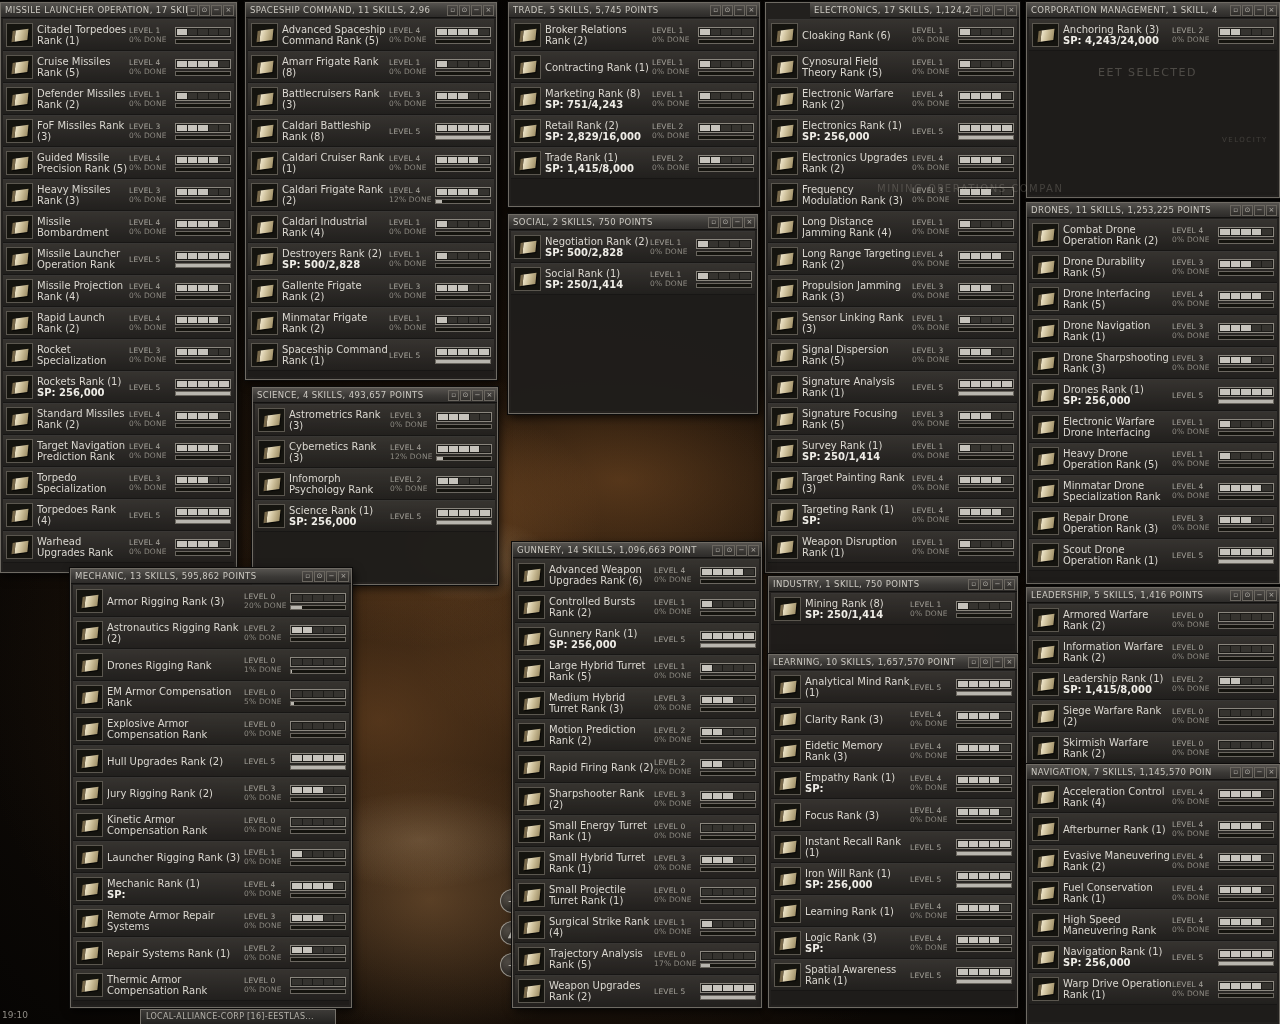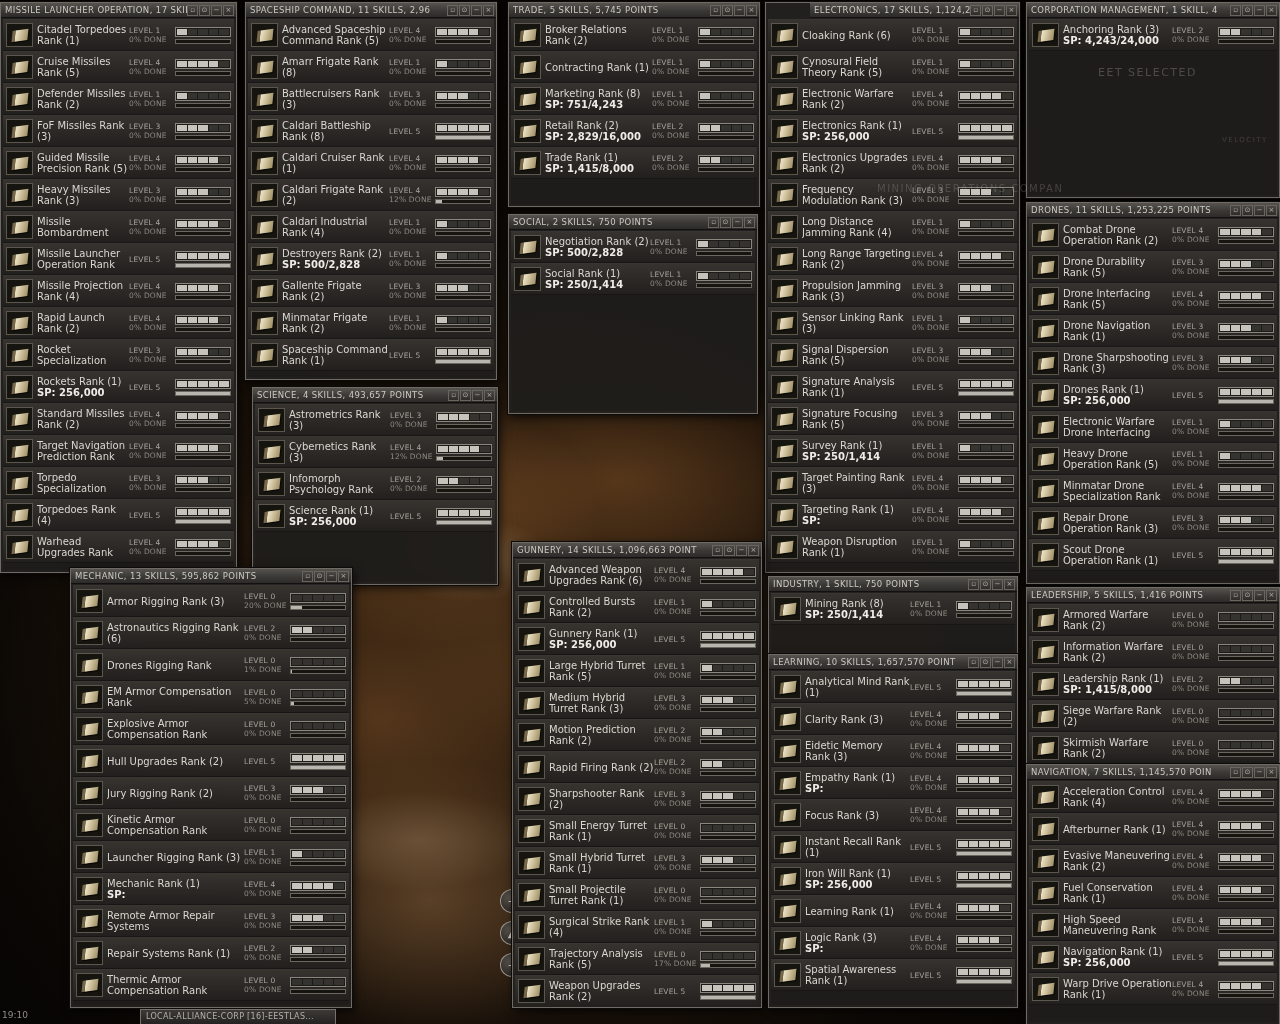--- a/index.html
+++ b/index.html
@@ -1830,21 +1830,21 @@
               <div class="pbar">
                 <div class="pfill" style="width: 20%;"></div>
               </div>
             </div>
           </div>
           <div class="skill-row">
             <div class="icon-cell">
               <div class="book"></div>
             </div>
             <div class="sname">
-              <div>Astronautics Rigging Rank (6)</div>
+              <div>Astronautics Rigging Rank (2)</div>
             </div>
             <div class="ltext">
               <div>LEVEL 2</div>
               <div class="ptext">0% DONE</div>
             </div>
             <div class="bars">
               <div class="lvlbar">
                 <span class="seg on"></span>
                 <span class="seg on"></span>
                 <span class="seg"></span>

